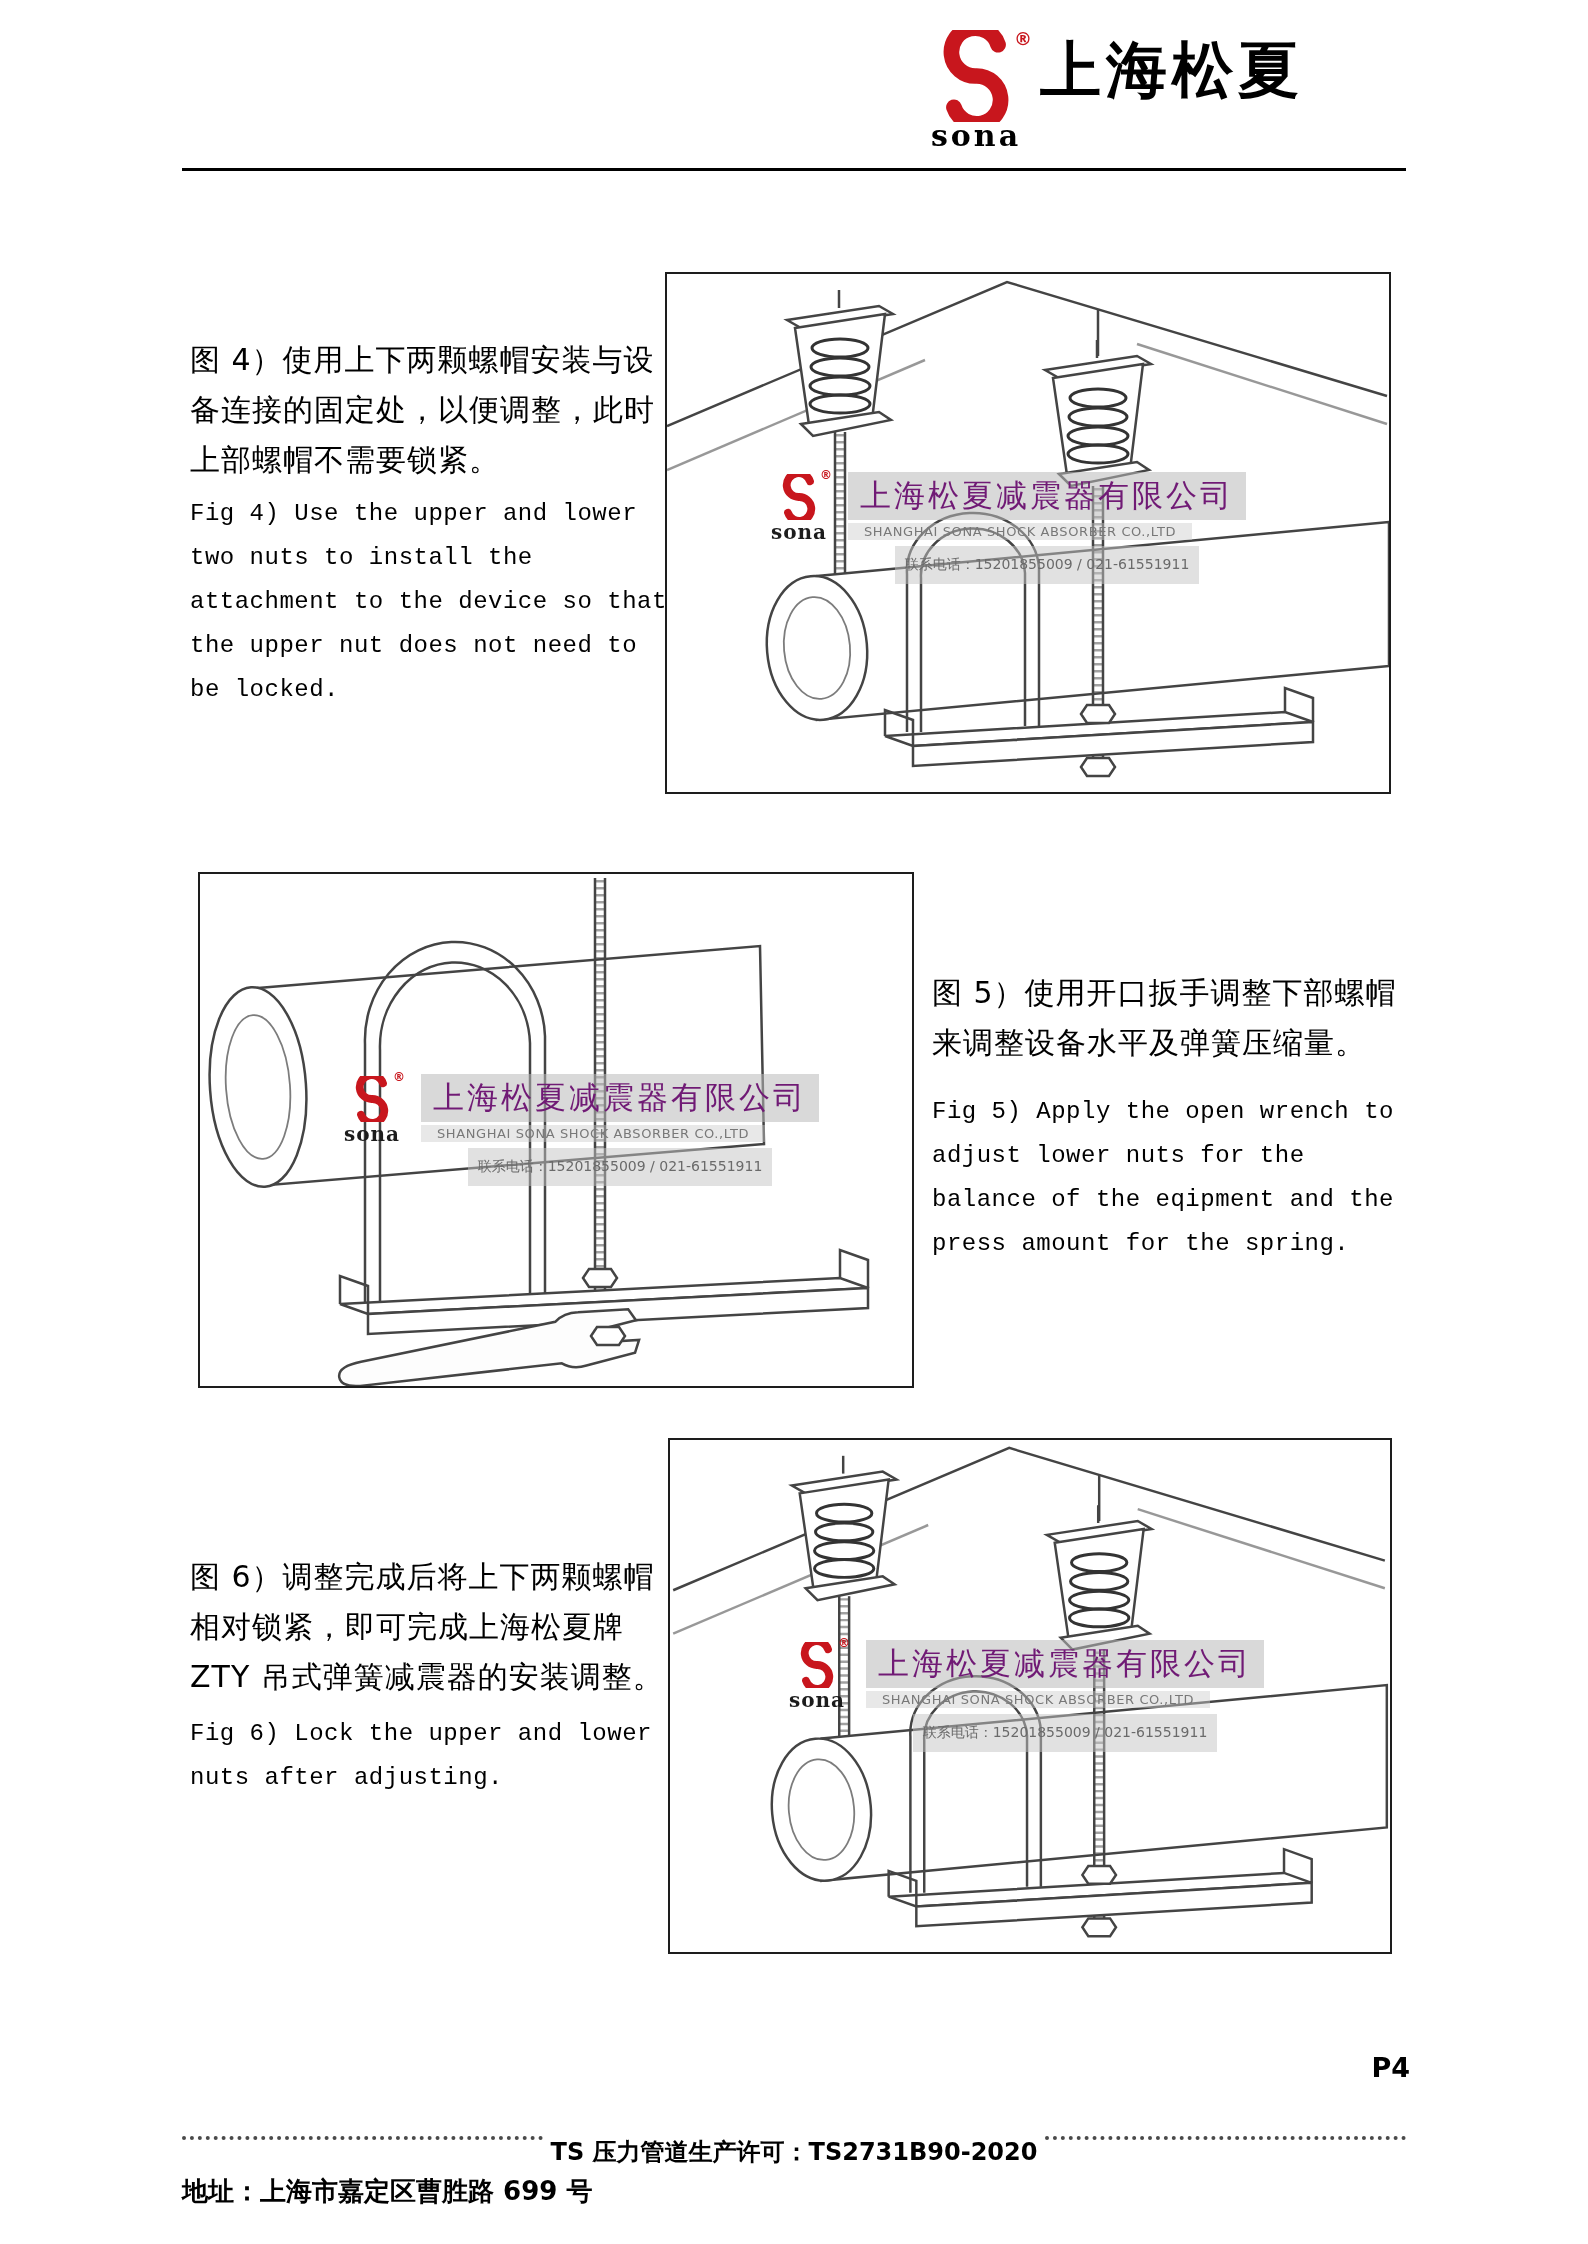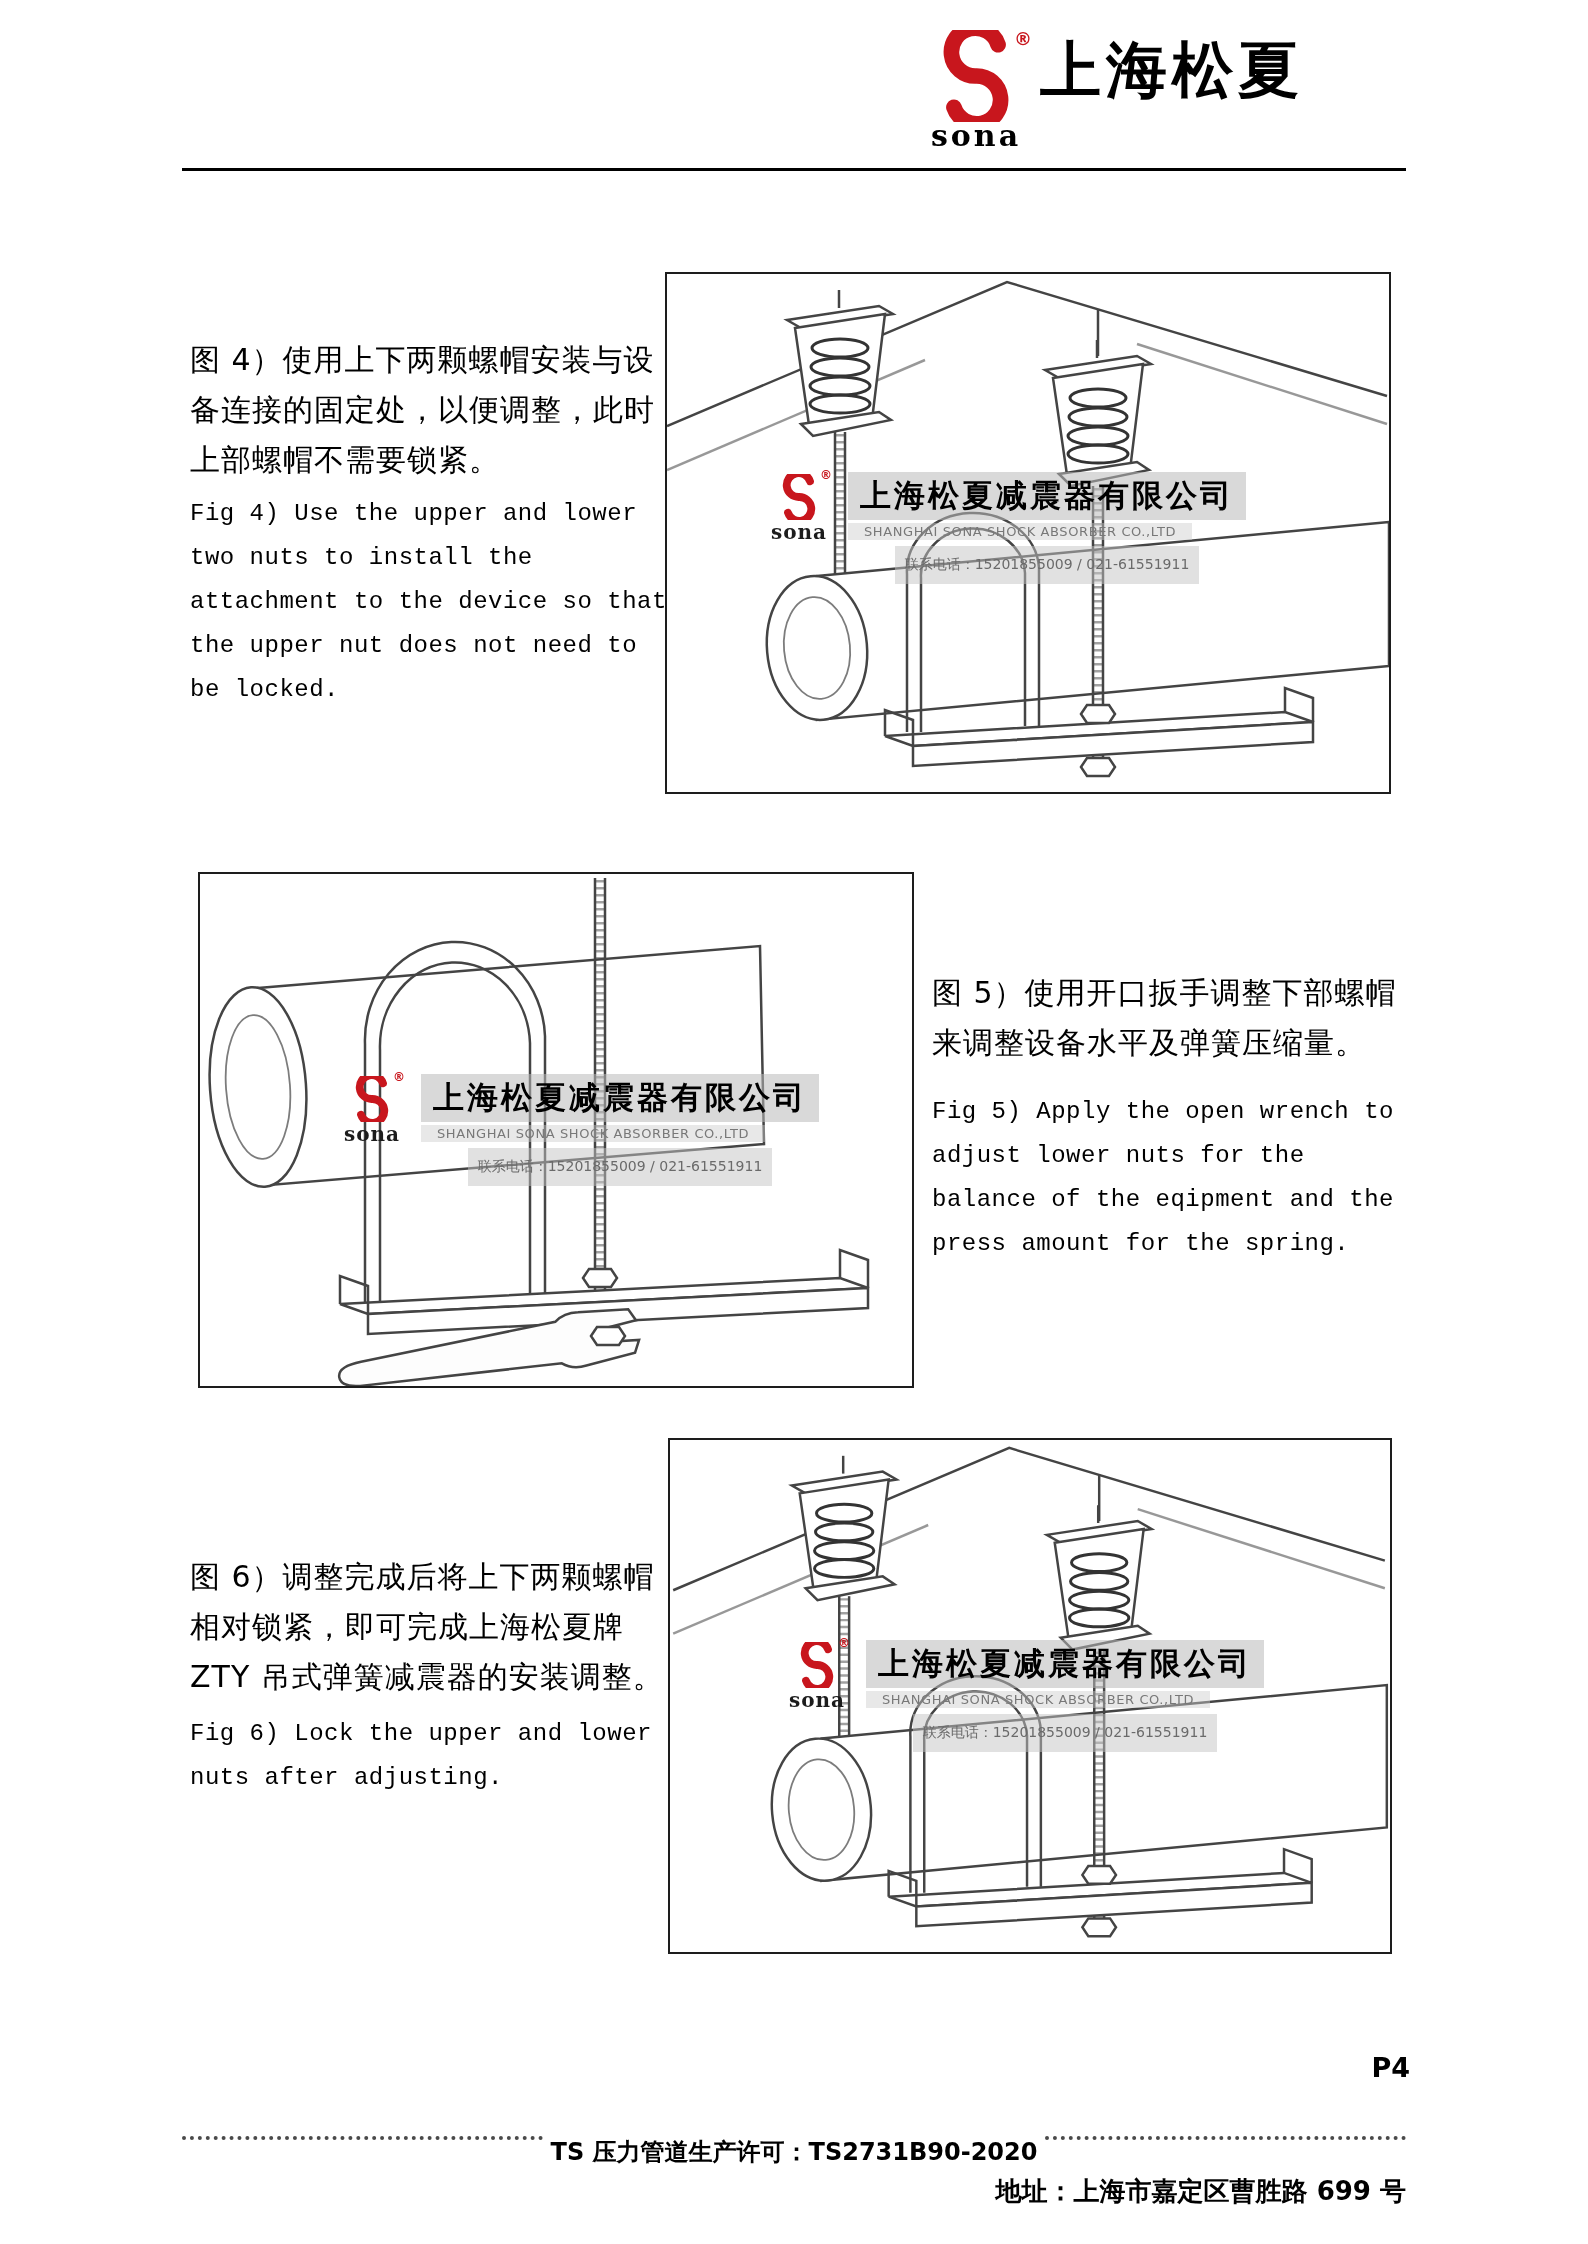--- a/index.html
+++ b/index.html
@@ -35,29 +35,29 @@
 
   
   .watermark { position:absolute; display:flex; gap:12px; align-items:flex-start; }
   .wm-f4 { left:95px;  top:198px; }
   .wm-f5 { left:135px; top:200px; }
   .wm-f6 { left:110px; top:200px; }
   .wm-logo { position:relative; width:74px; text-align:center; padding-top:2px; }
   .wm-s { width:46px; height:46px; display:block; margin:0 auto; }
   .wm-reg { position:absolute; top:-4px; right:4px; font-size:12px; color:#c8161d; font-weight:bold; }
   .wm-word { font-family:"DejaVu Serif",serif; font-weight:bold; font-size:20px; letter-spacing:1px; color:#1c1c1c; }
-  .wm-zh { font-size:31px; font-weight:bold; color:#000000; background:rgba(185,185,185,.55); padding:3px 12px; letter-spacing:3px; white-space:nowrap; width:fit-content; }
+  .wm-zh { font-size:31px; font-weight:normal; color:#701a75; background:rgba(185,185,185,.55); padding:3px 12px; letter-spacing:3px; white-space:nowrap; width:fit-content; }
   .wm-en { font-size:13px; color:#787878; letter-spacing:.6px; margin-top:3px; background:rgba(205,205,205,.45); padding:1px 16px; width:fit-content; white-space:nowrap; }
   .wm-phone { font-size:14px; color:#6a6a6a; background:rgba(195,195,195,.5); margin:6px auto 0; padding:10px 10px; width:fit-content; white-space:nowrap; }
 
   
   .page-number { position:absolute; left:1320px; top:2052px; width:90px; text-align:right; font-size:27px; font-weight:600; }
   .footer-license { position:absolute; left:182px; top:2136px; width:1224px; display:flex; align-items:flex-start; gap:8px; font-size:24px; font-weight:700; white-space:nowrap; }
   .dots { flex:1; height:0; border-top:4px dotted #4a4a4a; }
-  .footer-contact { position:absolute; left:182px; top:2174px; width:1224px; display:flex; justify-content:flex-end; gap:120px; font-size:26px; font-weight:600; white-space:nowrap; }
+  .footer-contact { position:absolute; left:182px; top:2174px; width:1224px; display:flex; justify-content:flex-start; gap:120px; font-size:26px; font-weight:600; white-space:nowrap; }
 </style>
 </head>
 <body>
 
 <svg width="0" height="0" style="position:absolute" aria-hidden="true">
   <defs>
     <path id="sona-s" d="M74 16 A26 26 0 1 0 50 50 A26 26 0 1 1 26 84" fill="none" stroke="#c8161d" stroke-width="17" stroke-linecap="round"></path>
 
     <g id="isolator" fill="none" stroke="#444" stroke-width="2.5">
       <line x1="52" y1="-14" x2="52" y2="4"></line>

